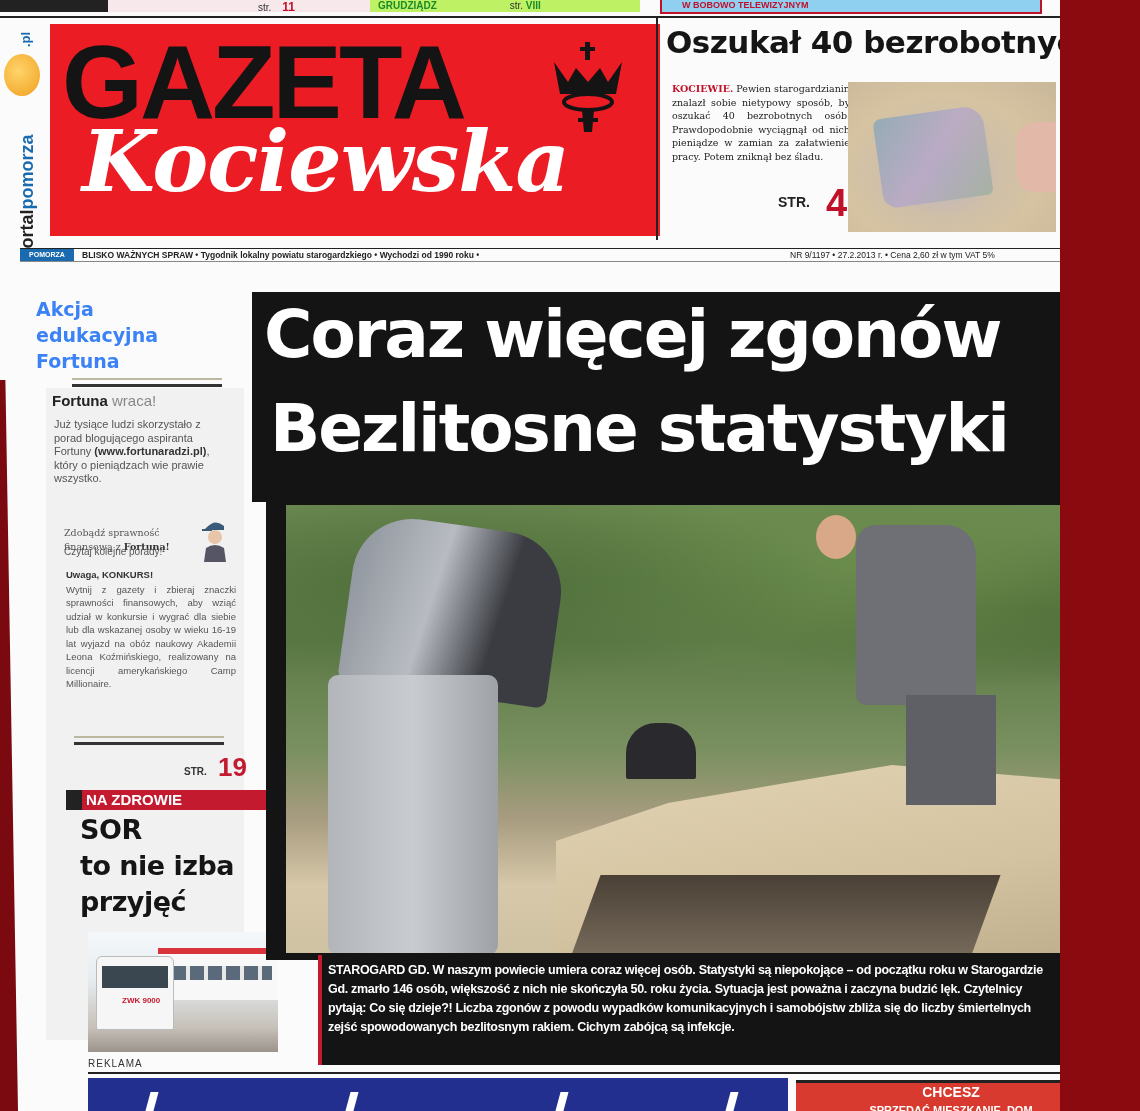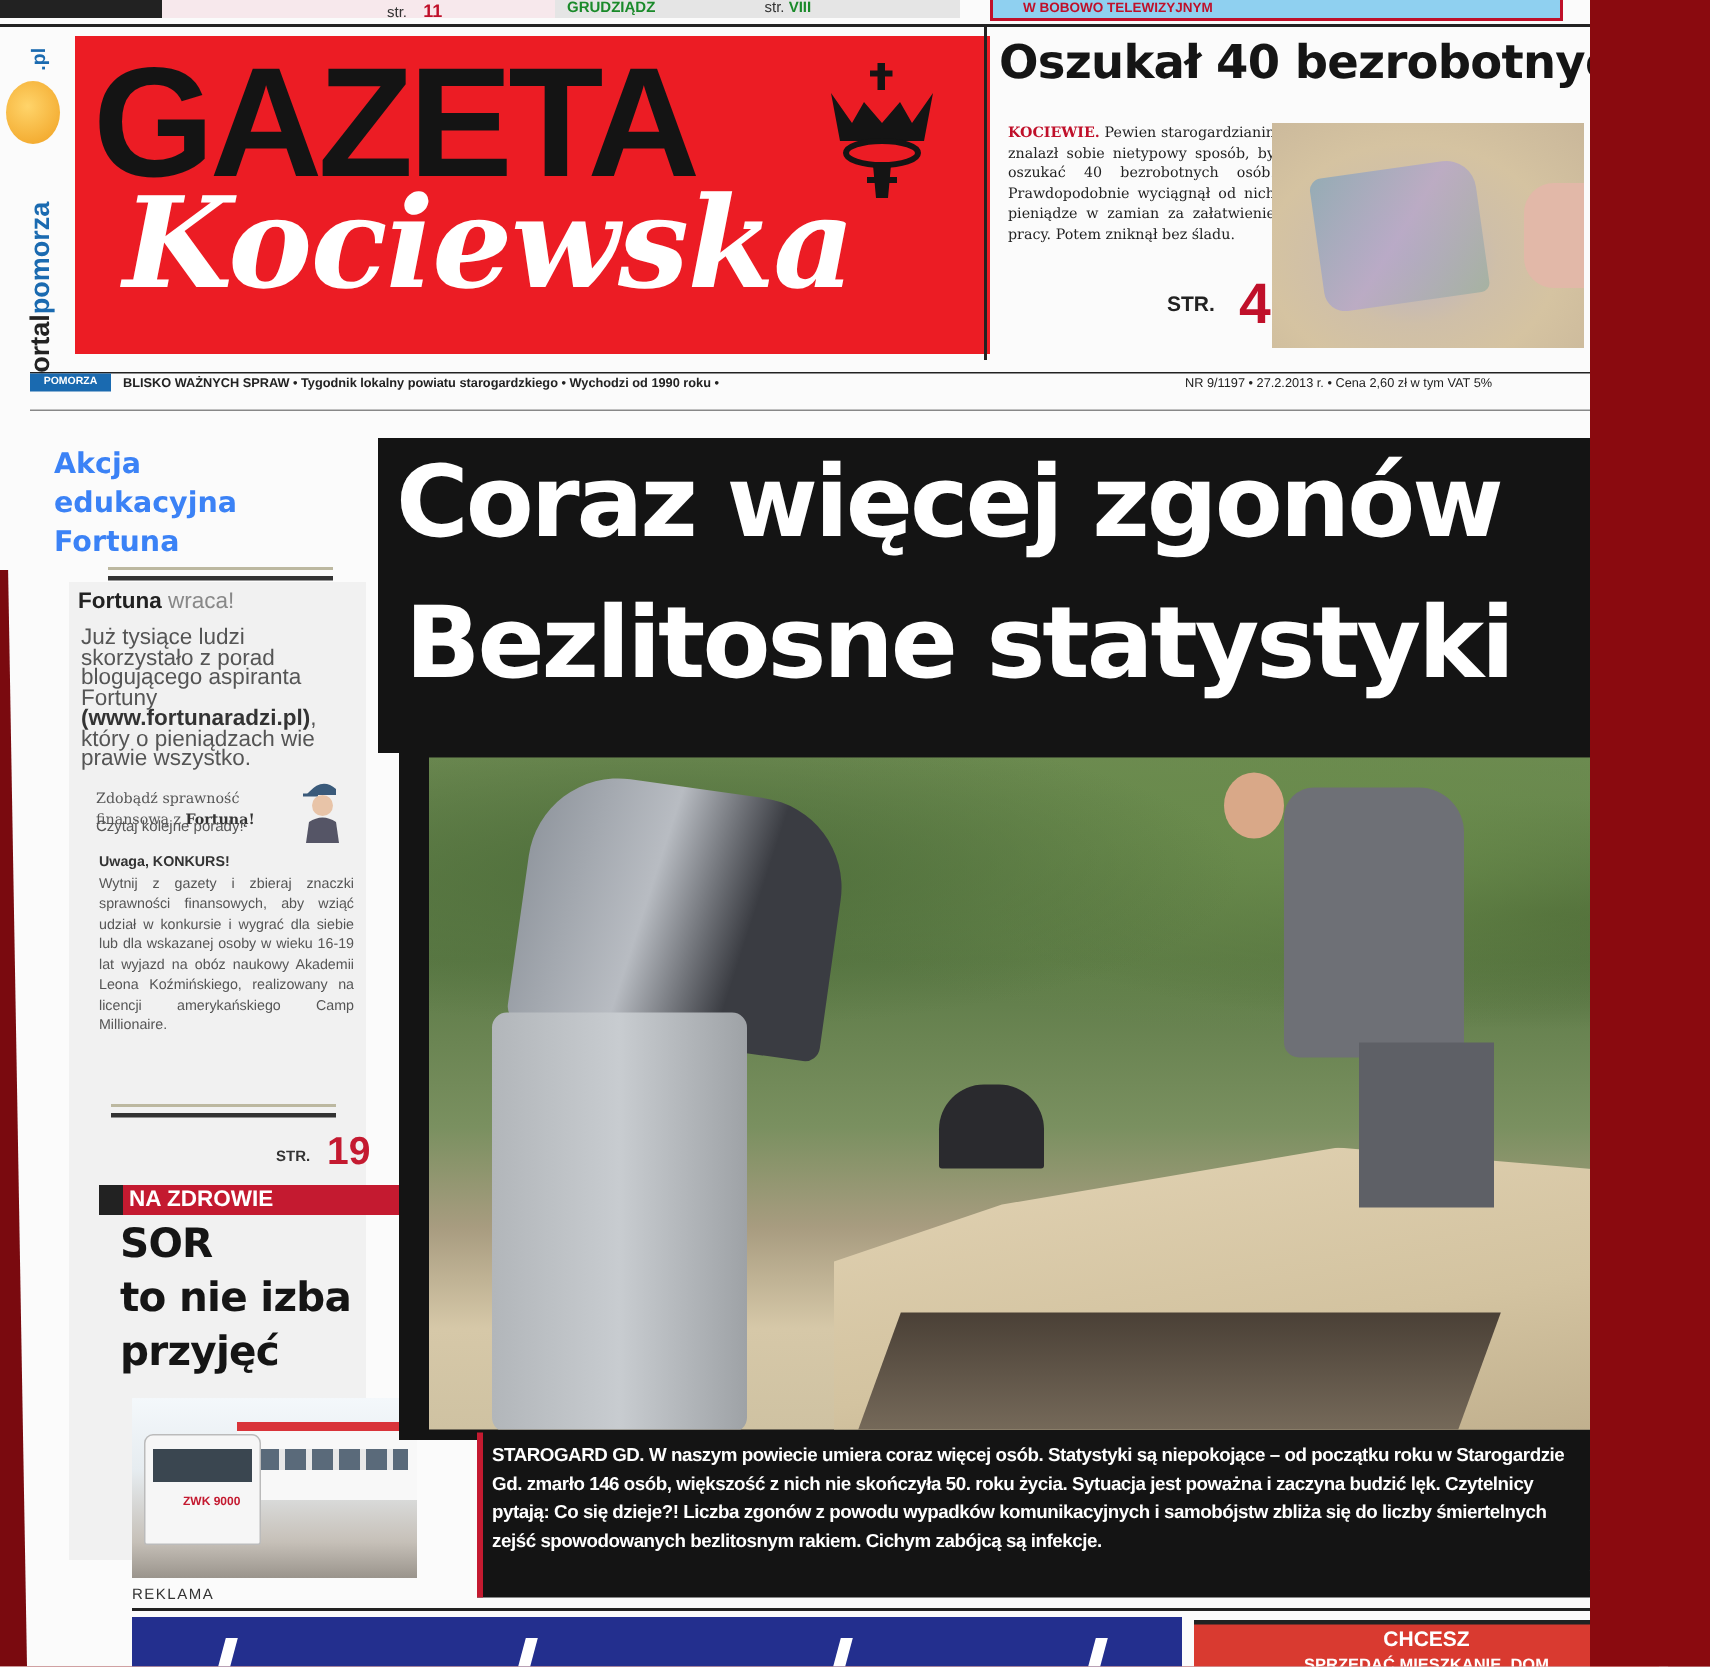--- a/index.html
+++ b/index.html
@@ -8,21 +8,21 @@
 
   .page { position: absolute; left: 0; top: 0; width: 1112px; height: 1111px; background: #fbfbfb; }
   .red-edge { position: absolute; right: 0; top: 0; width: 80px; height: 1111px; background: #8a0a0f; }
   .left-edge { position: absolute; left: 0; top: 380px; width: 18px; height: 731px; background: #7a0a0f; clip-path: polygon(0 0, 30% 0, 100% 100%, 0 100%); }
 
   
   .top-strip { position: absolute; left: 0; top: 0; width: 1050px; height: 16px; }
   .top-strip .box1 { position: absolute; left: 0; top: 0; width: 108px; height: 12px; background: #222; }
   .top-strip .box2 { position: absolute; left: 108px; top: 0; width: 262px; height: 12px; background: #f7e8ec; font-size: 10px; color: #333; padding-left: 150px; }
   .top-strip .box2 .r { color: #c0102a; font-weight: bold; font-size: 12px; margin-left: 8px; }
-  .top-strip .box3 { position: absolute; left: 370px; top: 0; width: 270px; height: 12px; background: #e5e5e5; font-size: 10px; color: #1a8a2a; font-weight: bold; padding-left: 8px; }
+  .top-strip .box3 { position: absolute; left: 370px; top: 0; width: 270px; height: 12px; background: #bef264; font-size: 10px; color: #1a8a2a; font-weight: bold; padding-left: 8px; }
   .top-strip .box3 .s { color: #333; font-weight: normal; margin-left: 70px; }
   .top-strip .box4 { position: absolute; left: 660px; top: 0; width: 382px; height: 14px; background: #8fd0f0; border: 2px solid #c0102a; border-top: none; font-size: 9px; color: #c0102a; font-weight: bold; padding-left: 20px; }
   .top-rule { position: absolute; left: 0; top: 16px; width: 1060px; height: 2px; background: #222; }
 
   
   .portal { position: absolute; left: 2px; top: 24px; width: 44px; height: 212px; }
   .portal .sun { position: absolute; left: 2px; top: 30px; width: 36px; height: 42px; border-radius: 50%; background: radial-gradient(circle at 40% 40%, #ffd46a, #f0a020); }
   .portal .txt { position: absolute; left: -70px; top: 130px; width: 190px; transform: rotate(-90deg); font-size: 18px; font-weight: bold; color: #222; white-space: nowrap; }
   .portal .txt .blue { color: #1a6ab0; }
   .portal .pl { position: absolute; left: 16px; top: 8px; transform: rotate(-90deg); font-size: 13px; font-weight: bold; color: #1a6ab0; }
@@ -36,36 +36,36 @@
   .teaser .title { position: absolute; left: 8px; top: 6px; font-size: 31px; font-weight: bold; color: #151515; letter-spacing: -0.5px; white-space: nowrap; font-family: "DejaVu Sans", sans-serif; }
   .teaser .body { position: absolute; left: 14px; top: 64px; width: 178px; font-family: "DejaVu Serif", serif; font-size: 9.5px; line-height: 13.5px; color: #222; text-align: justify; }
   .teaser .body .kick { color: #c0102a; font-weight: bold; }
   .teaser .str { position: absolute; left: 120px; top: 176px; font-size: 14px; font-weight: bold; color: #222; }
   .teaser .strnum { position: absolute; left: 168px; top: 164px; font-size: 38px; font-weight: bold; color: #c0102a; }
   .teaser .photo { position: absolute; left: 190px; top: 64px; width: 208px; height: 150px; background: radial-gradient(ellipse at 45% 60%, #b9b2c6 0%, #cfbfa8 35%, #d5c3a1 60%, #c9b79a 100%); }
   .teaser .photo .money { position: absolute; left: 30px; top: 30px; width: 110px; height: 90px; background: linear-gradient(130deg, #8aa8b8, #b8a8c8 50%, #9fb0a0); border-radius: 8px 20px 6px 14px; opacity: .85; transform: rotate(-8deg); }
   .teaser .photo .hand { position: absolute; right: 0; top: 40px; width: 40px; height: 70px; background: #e2b8a8; border-radius: 20px 0 0 20px; }
 
   
-  .info-row { position: absolute; left: 20px; top: 248px; width: 1040px; height: 26px; border-top: 1.5px solid #222; border-bottom: 1px solid #888; font-size: 8.5px; color: #222; font-weight: bold; }
+  .info-row { position: absolute; left: 20px; top: 248px; width: 1040px; height: 14px; border-top: 1.5px solid #222; border-bottom: 1px solid #888; font-size: 8.5px; color: #222; font-weight: bold; }
   .info-row .logo { position: absolute; left: 0; top: 0; width: 54px; height: 12px; background: #1a6ab0; color: #fff; font-size: 7px; text-align: center; line-height: 12px; }
   .info-row .left { position: absolute; left: 62px; top: 1px; white-space: nowrap; }
   .info-row .right { position: absolute; left: 770px; top: 1px; white-space: nowrap; font-weight: normal; }
   .towns { position: absolute; left: 20px; top: 266px; width: 1040px; height: 20px; background: #c41a30; color: #fff; font-size: 10.5px; font-weight: bold; line-height: 20px; white-space: nowrap; padding-left: 38px; letter-spacing: -0.2px; }
 
   
   .side { position: absolute; left: 28px; top: 290px; width: 222px; height: 770px; }
   .side .akcja { position: absolute; left: 8px; top: 6px; font-size: 19px; font-weight: bold; color: #3b82f6; line-height: 26px; font-family: "DejaVu Sans", sans-serif; }
   .side .rule1 { position: absolute; left: 44px; top: 88px; width: 150px; height: 2px; background: #bcb8a0; }
   .side .rule2 { position: absolute; left: 44px; top: 94px; width: 150px; height: 3px; background: #333; }
   .side .box { position: absolute; left: 18px; top: 98px; width: 198px; height: 652px; background: #f1f1f1; }
   .side .fhead { position: absolute; left: 24px; top: 102px; font-size: 15px; color: #333; white-space: nowrap; }
   .side .fhead b { color: #222; }
   .side .fhead span { color: #888; }
-  .side .fbody { position: absolute; left: 26px; top: 128px; width: 166px; font-size: 15px; line-height: 13.5px; color: #555; }
+  .side .fbody { position: absolute; left: 26px; top: 128px; width: 166px; font-size: 11px; line-height: 13.5px; color: #555; }
   .side .fbody b { color: #333; }
   .side .cta { position: absolute; left: 36px; top: 236px; width: 140px; font-family: "DejaVu Serif", serif; font-size: 9.5px; line-height: 14px; color: #555; }
   .side .cta b { color: #333; }
   .side .cta2 { position: absolute; left: 36px; top: 256px; font-size: 10px; color: #555; white-space: nowrap; }
   .side .guy { position: absolute; left: 174px; top: 228px; width: 26px; height: 44px; }
   .side .kon { position: absolute; left: 38px; top: 278px; width: 170px; font-size: 9.5px; line-height: 13.5px; color: #555; text-align: justify; }
   .side .kon .h { color: #333; font-weight: bold; display: block; margin-bottom: 1px; }
   .side .rule3 { position: absolute; left: 46px; top: 446px; width: 150px; height: 2px; background: #bcb8a0; }
   .side .rule4 { position: absolute; left: 46px; top: 452px; width: 150px; height: 3px; background: #333; }
   .side .str { position: absolute; left: 156px; top: 476px; font-size: 10px; font-weight: bold; color: #333; }

